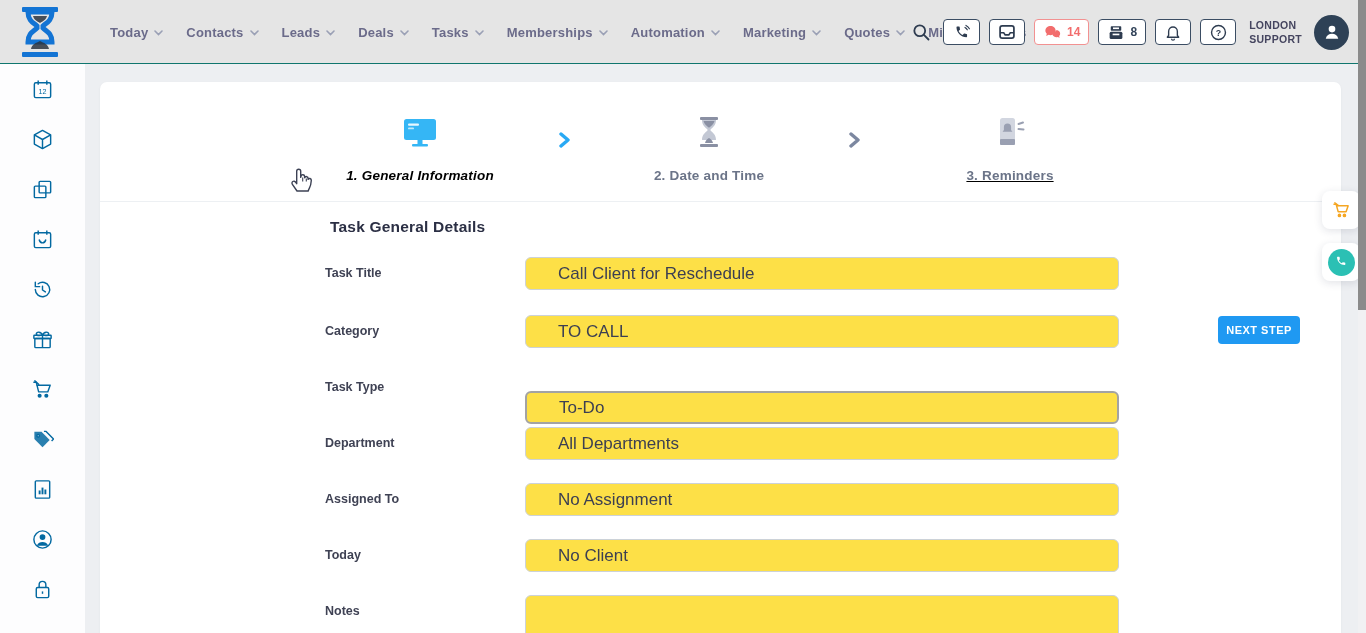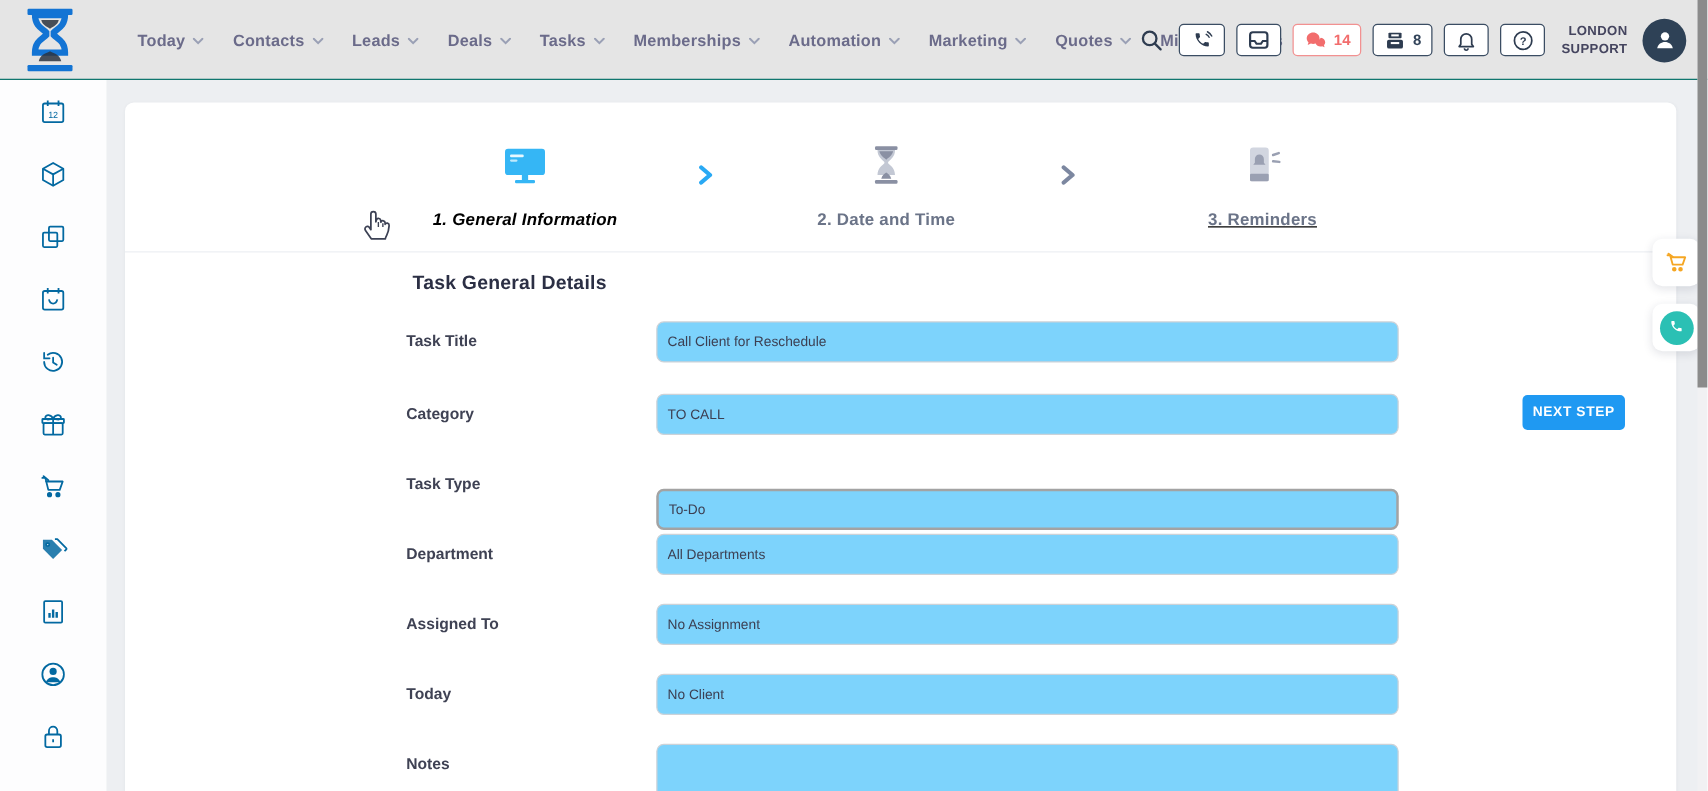--- a/index.html
+++ b/index.html
@@ -11,21 +11,21 @@
   .logo { position:absolute; left:16px; top:6px; width:48px; height:52px; }
   .menu { position:absolute; left:110px; top:0; height:64px; display:flex; align-items:center; gap:23px; }
   .menu-item { display:flex; align-items:center; gap:6px; font-size:13px; font-weight:700; color:#6b6b8a; letter-spacing:.2px; cursor:pointer; white-space:nowrap; }
   .menu-item svg { margin-top:2px; }
   .top-right { position:absolute; right:17px; top:0; height:64px; display:flex; align-items:center; gap:9px; }
   .icon-box { height:26px; min-width:36px; padding:0 8px; border:1.6px solid #3b4d63; border-radius:4px; display:flex; align-items:center; justify-content:center; gap:5px; cursor:pointer; background:#fff; }
   .icon-box.alert { border-color:#f29191; }
   .badge-red { color:#f26d6d; font-size:12px; font-weight:700; }
   .badge-dark { color:#33445a; font-size:12px; font-weight:700; }
   .search-btn { margin-right:3px; cursor:pointer; display:flex; }
-  .user-name { font-size:10.5px; font-weight:700; color:#45455f; line-height:1.35; text-align:right; margin-left:4px; letter-spacing:.3px; }
+  .user-name { font-size:10.5px; font-weight:700; color:#45455f; line-height:1.35; text-align:left; margin-left:4px; letter-spacing:.3px; }
   .avatar { width:35px; height:35px; border-radius:50%; background:#2e4156; display:flex; align-items:center; justify-content:center; cursor:pointer; margin-left:3px; }
 
   
   .side-nav { position:absolute; left:0; top:64px; width:85px; height:569px; background:#fdfdfe; display:flex; flex-direction:column; align-items:center; padding-top:14px; gap:27px; z-index:4; }
   .side-icon { width:23px; height:23px; color:#0369a1; cursor:pointer; display:flex;text-align:center; }
 
   
   .main { position:absolute; left:85px; top:64px; width:1281px; height:569px; background:#edeff2; }
   .card { position:absolute; left:15px; top:18px; width:1241px; height:760px; background:#fff; border-radius:7px; box-shadow:0 1px 3px rgba(40,50,80,.05); }
 
@@ -40,21 +40,21 @@
   .step3 { left:800px; top:32px;text-decoration:underline; }
   .step-chevron { position:absolute; top:50px; }
   .chev1 { left:458px; }
   .chev2 { left:748px; }
   .steps-divider { position:absolute; left:0; top:119px; width:100%; height:1px; background:#edf0f3; }
 
   
   .form-title { position:absolute; left:230px; top:136px; font-size:15.5px; font-weight:700; color:#2b2f44; letter-spacing:.2px; }
   .form-row { position:absolute; left:0; width:100%; }
   .form-row label { position:absolute; left:225px; top:0; line-height:33px; font-size:12.5px; color:#3f4254; font-weight:600; }
-  .form-row .ctl { position:absolute; left:425px; top:0; width:594px; height:33px; border:1px solid #ccd2d8; border-radius:6px; padding:0 8px; font-size:11px; color:#3c3f52; font-family:"Liberation Sans",sans-serif; background:#7dd3fc; outline:none; }
+  .form-row .ctl { position:absolute; left:425px; top:0; width:594px; height:33px; border:1px solid #ccd2d8; border-radius:6px; padding:0 32px; font-size:17px; color:#3c3f52; font-family:"Liberation Sans",sans-serif; background:#fde047; outline:none; }
   .form-row .ctl.focused { border:2px solid #a3a3a3;margin-top:20px; }
   .form-row textarea.ctl { height:120px; padding-top:8px; resize:none; }
   .row1{top:175px}.row2{top:233px}.row3{top:289px}.row4{top:345px}.row5{top:401px}.row6{top:457px}.row7{top:513px}
   .next-btn { position:absolute; left:1118px; top:234px; width:82px; height:28px; background:#1f99f2; border:none; border-radius:4px; color:#fff; font-size:11px; font-weight:700; letter-spacing:.5px; cursor:pointer; font-family:"Liberation Sans",sans-serif; }
 
   
   .float-btn { position:absolute; right:6px; width:38px; height:38px; background:#fff; border-radius:8px; box-shadow:0 2px 8px rgba(30,40,70,.13); display:flex; align-items:center; justify-content:center; cursor:pointer; z-index:6; }
   .fb-cart { top:191px; }
   .fb-phone { top:243px; }
   .phone-circle { width:27px; height:27px; border-radius:50%; background:#2bc0b4; display:flex; align-items:center; justify-content:center; }

